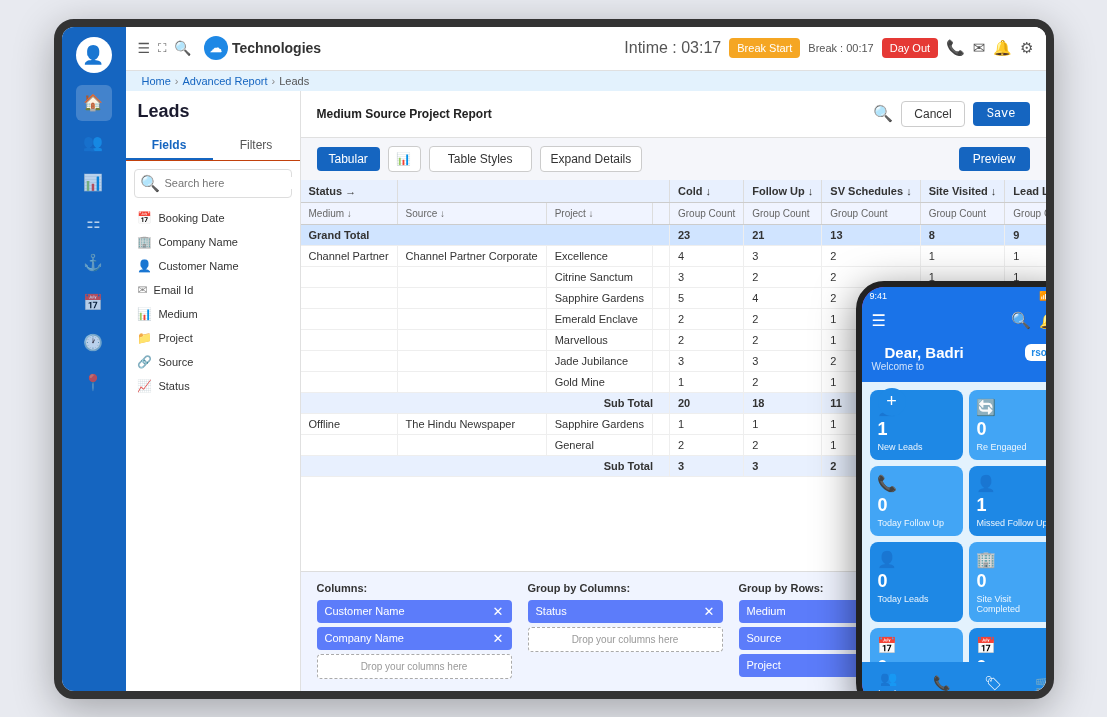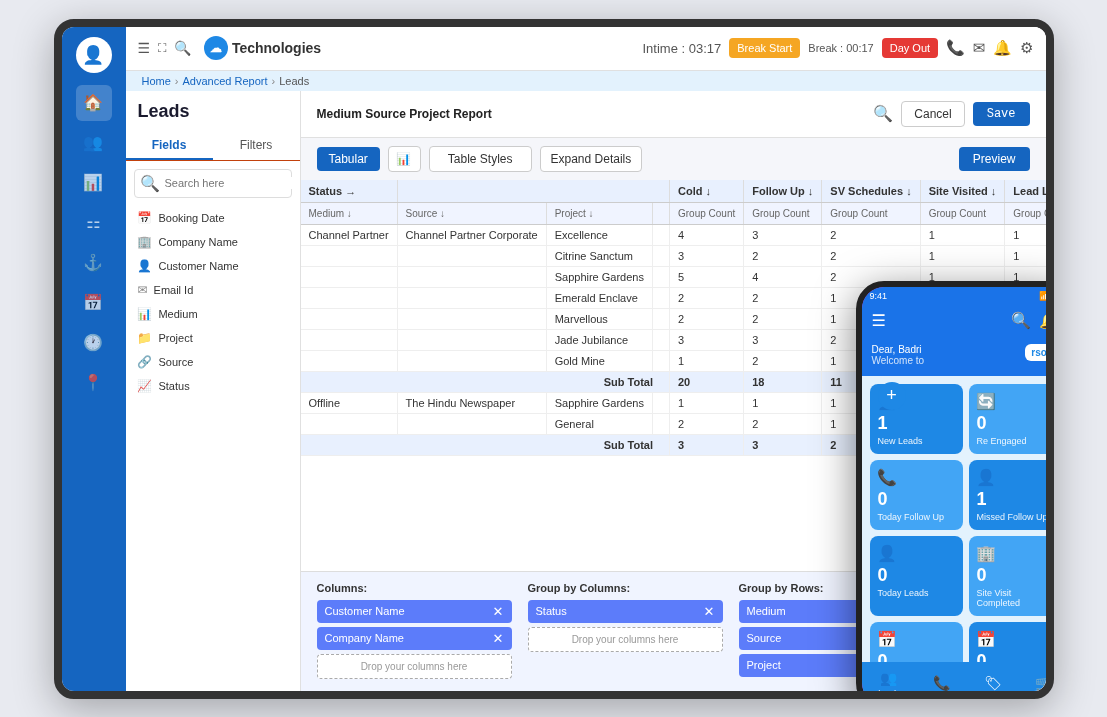--- a/index.html
+++ b/index.html
@@ -101,21 +101,21 @@
       border-radius: 50%;
       display: flex;
       align-items: center;
       justify-content: center;
       color: white;
       font-size: 12px;
       font-weight: bold;
     }
     .topbar-company { font-size: 14px; font-weight: 600; color: #333; }
     .topbar-spacer { flex: 1; }
-    .topbar-time { font-size: 13px; color: #555; }
+    .topbar-time { font-size: 16px; color: #555; }
     .btn-break-start {
       background: #f5a623;
       color: white;
       border: none;
       border-radius: 4px;
       padding: 4px 8px;
       font-size: 11px;
       cursor: pointer;
     }
     .topbar-break { font-size: 11px; color: #555; }
@@ -413,21 +413,21 @@
       justify-content: space-between;
       flex-shrink: 0;
     }
     .phone-topbar-icon { color: white; font-size: 16px; }
     .phone-greeting {
       background: #1a73e8;
       color: white;
       padding: 8px 10px 10px 10px;
       flex-shrink: 0;
     }
-    .phone-greeting-name { font-size: 10px; font-weight: 400; }
+    .phone-greeting-name { font-size: 15px; font-weight: 700; margin-left: 13px; }
     .phone-greeting-sub { font-size: 10px; opacity: 0.8; }
     .phone-grid {
       flex: 1;
       background: #e3f2fd;
       padding: 8px;
       display: grid;
       grid-template-columns: 1fr 1fr;
       gap: 6px;
       overflow: hidden;
     }
@@ -588,20 +588,29 @@
                 <th class="sub">Group Count</th>
                 <th class="sub">Group Count</th>
                 <th class="sub">Group Count</th>
                 <th class="sub">Group Count</th>
                 <th class="sub">Group Count</th>
 
               </tr>
             </thead>
             <tbody>
 
+              <tr class="grand-total-row">
+                <td colspan="4">Grand Total</td>
+                <td>23</td>
+                <td>21</td>
+                <td>13</td>
+                <td>8</td>
+                <td>9</td>
+
+              </tr>
 
               <tr>
                 <td>Channel Partner</td>
                 <td>Channel Partner Corporate</td>
                 <td>Excellence</td>
                 <td></td>
                 <td>4</td>
                   <td>3</td>
                   <td>2</td>
                   <td>1</td>

